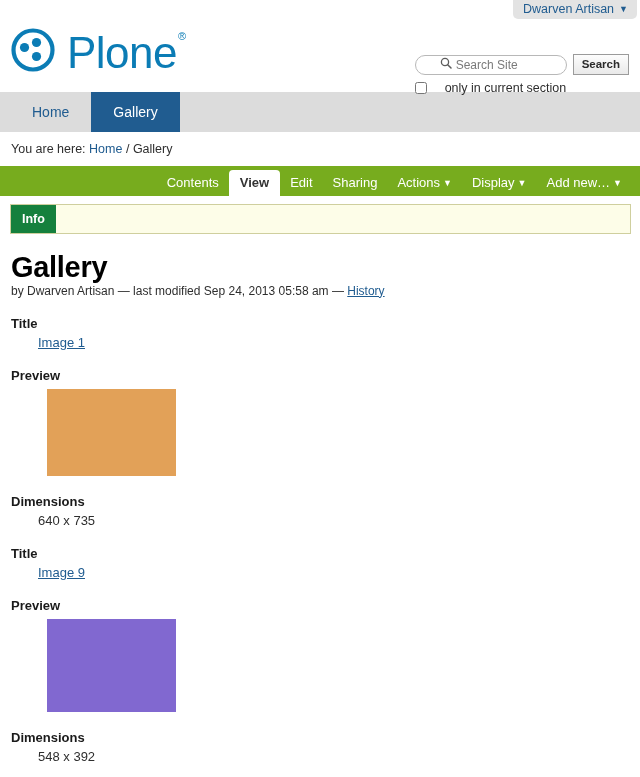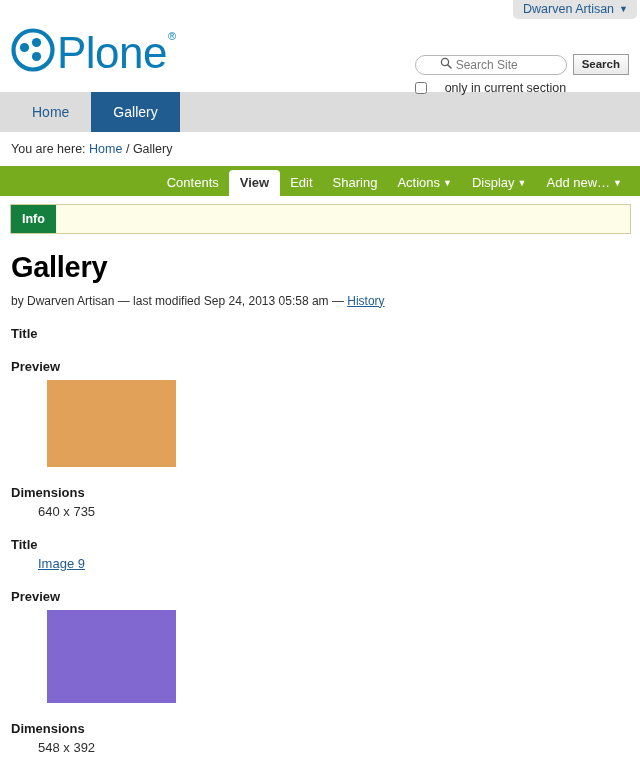--- a/index.html
+++ b/index.html
@@ -45,21 +45,21 @@
     display: flex;
     align-items: flex-start;
     justify-content: space-between;
     padding: 6px 6px 0 11px;
     height: 72px;
     box-sizing: border-box;
   }
   .logo {
     display: flex;
     align-items: center;
-    gap: 2px;
+    gap: 12px;
     cursor: pointer;
   }
   .logo-mark { width: 44px; height: 44px; display:block; }
   .logo-text {
     font-size: 44px;
     color: #0b7cb5;
     font-weight: normal;
     letter-spacing: -0.5px;
     line-height: 44px;
     position: relative;
@@ -218,21 +218,20 @@
     font-size: 29px;
     font-weight: bold;
     color: #000;
     margin: 18px 0 0 0;
     letter-spacing: -0.3px;
     line-height: 1.1;
   }
   .byline {
     font-size: 12px;
     color: #2e2e2e;
-    margin-top: 10px;
   }
   .byline a { color: #205c90; text-decoration: underline; }
 
   .field-label {
     font-size: 13px;
     font-weight: bold;
     color: #1a1a1a;
     margin-top: 18px;
   }
   .field-value {
@@ -337,20 +336,23 @@
     <span>Dwarven Artisan</span>
     <span>—</span>
     <span>last modified</span>
     <span>Sep 24, 2013 05:58 am</span>
     <span>—</span>
     <a href="#">History</a>
   </div>
 
   <div>
     <div class="field-label">Title</div>
+    <div class="field-value">
+      <a href="#">Image 1</a>
+    </div>
     <div class="field-label">Preview</div>
     <div class="preview-box">
       <span class="swatch" id="sw0" style="background: rgb(226, 161, 88); width: 129px; height: 87px;"></span>
     </div>
     <div class="field-label">Dimensions</div>
     <div class="field-value">640 x 735</div>
   </div>
 
   <div>
     <div class="field-label">Title</div>

